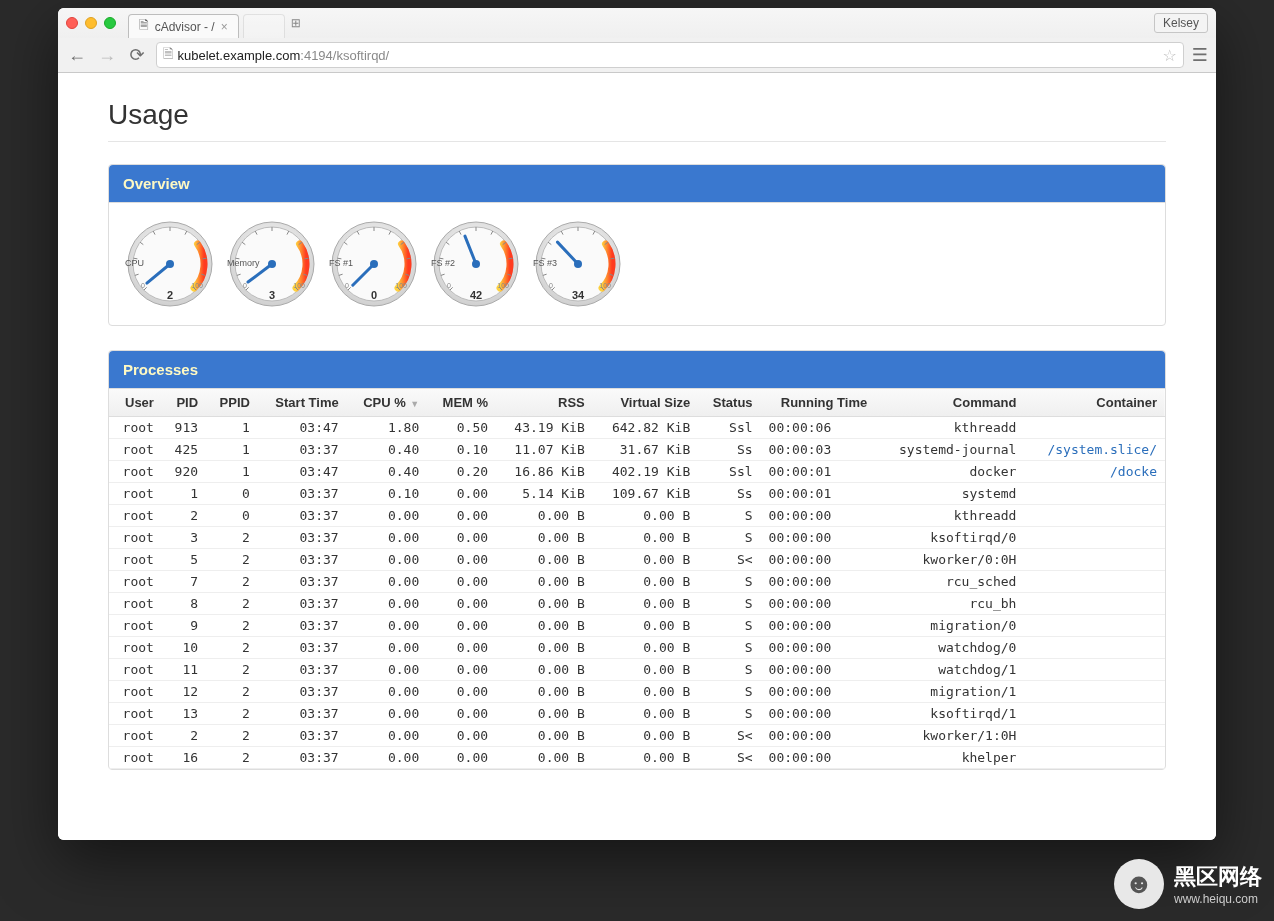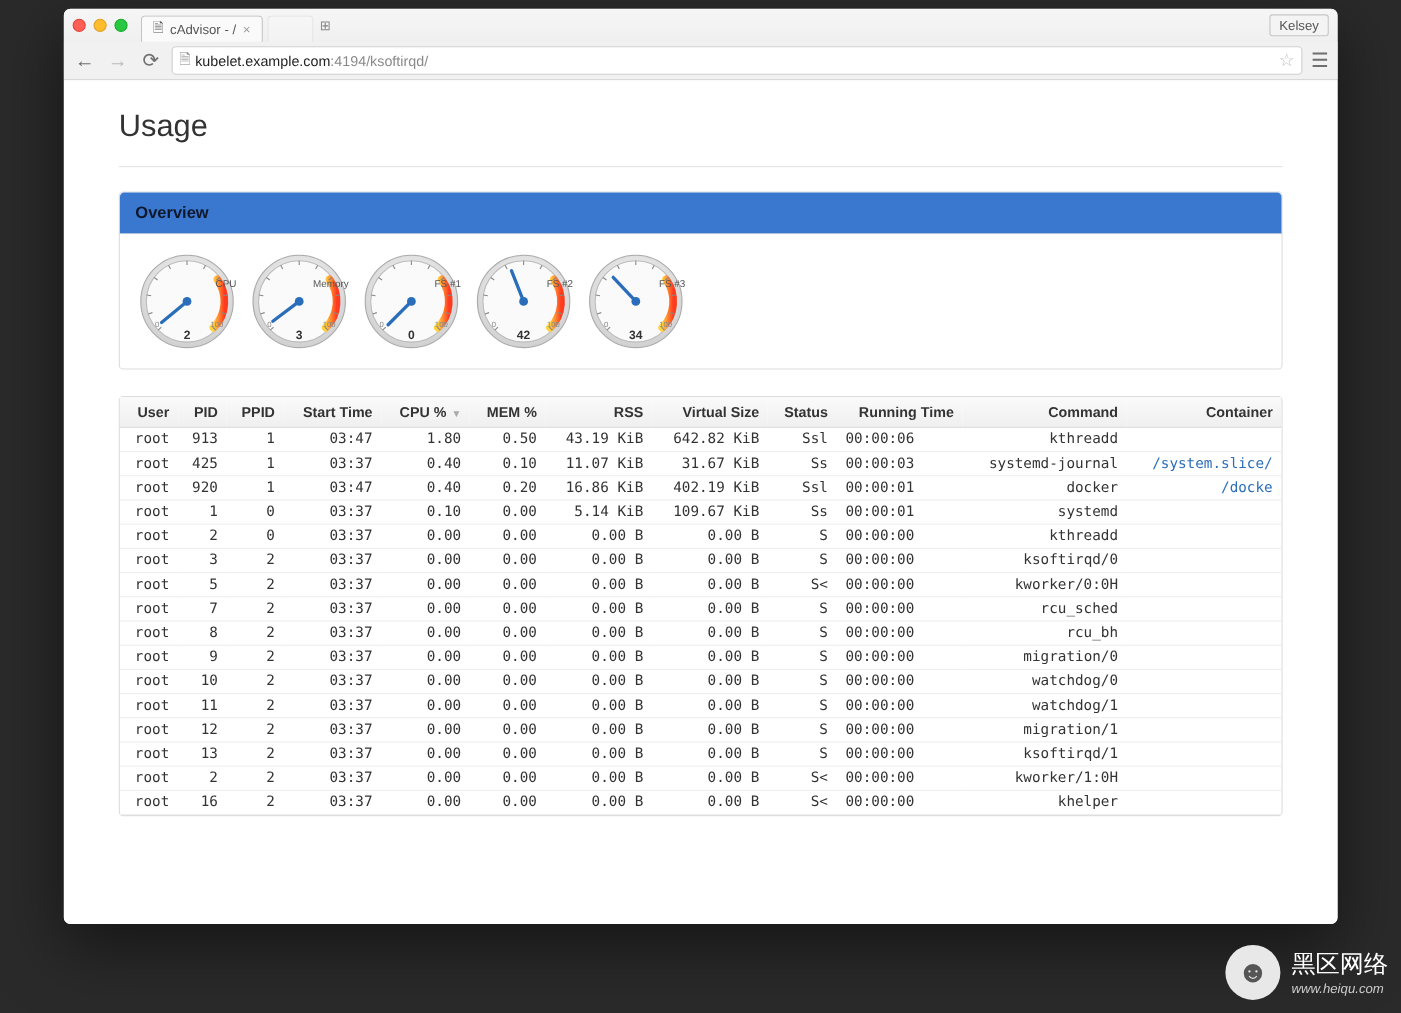--- a/index.html
+++ b/index.html
@@ -67,30 +67,30 @@
     flex:1;display:flex;align-items:center;background:#fff;
     border:1px solid #cfcfcf;border-radius:4px;height:26px;padding:0 6px;
     font-size:13px;color:#333;
   }
   .url-file{color:#888;margin-right:4px;}
   .url-host{color:#222;}
   .url-port,.url-path{color:#8a8a8a;}
   .star{color:#bdbdbd;font-size:16px;margin-left:auto;}
   .hamburger{color:#6f6f6f;font-size:18px;}
   .viewport{flex:1;overflow:auto;background:#fff;padding:18px 50px 0 50px;}
-  h2.page-title{font-size:28px;font-weight:500;color:#333;margin:8px 0 20px;}
+  h2.page-title{font-size:28px;font-weight:500;color:#333;margin:8px 0 10px;}
   .hr{border-top:1px solid #e5e5e5;margin-bottom:22px;}
   .panel{border:1px solid #ddd;border-radius:4px;margin-bottom:24px;}
-  .panel.blue>.panel-head{background:#3a78cf;color:#0f172a;font-weight:600;}
+  .panel.blue>.panel-head{background:#3a78cf;color:#fef9c3;font-weight:600;}
   .panel-head{padding:10px 14px;border-bottom:1px solid #ddd;border-radius:4px 4px 0 0;font-size:15px;}
   .panel-body{padding:16px;}
   .gauges{display:flex;gap:12px;}
   .gauge{width:90px;height:90px;position:relative;}
   .gauge svg{width:100%;height:100%;}
-  .gauge-label{position:absolute;top:24px;left:0;right:0;text-align:right;font-size:9px;color:#555;}
+  .gauge-label{position:absolute;top:39px;left:0;right:0;text-align:left;font-size:9px;color:#555;}
   .gauge-value{position:absolute;bottom:8px;left:0;right:0;text-align:center;font-size:11px;color:#333;font-weight:600;}
   .gauge-min,.gauge-max{position:absolute;bottom:20px;font-size:7px;color:#888;}
   .gauge-min{left:16px;} .gauge-max{right:12px;}
   table.proc{width:100%;border-collapse:collapse;font-size:13px;}
   table.proc thead{background:linear-gradient(#fafafa,#efefef);}
   table.proc th{
     text-align:right;padding:6px 8px;border-bottom:1px solid #ddd;
     font-weight:700;color:#333;font-size:13px;vertical-align:middle;
   }
   table.proc th .sort{color:#aaa;font-size:9px;margin-left:2px;}
@@ -104,22 +104,22 @@
   table.proc td a{color:#2a6ebb;text-decoration:none;}
   .watermark{
     position:absolute;right:12px;bottom:12px;display:flex;align-items:center;gap:10px;
     color:#fff;
   }
   .watermark .wm-icon{
     width:50px;height:50px;border-radius:50%;background:#e8e8e8;
     display:flex;align-items:center;justify-content:center;font-size:28px;color:#555;
   }
   .watermark .wm-text{display:flex;flex-direction:column;align-items:flex-start;}
-  .watermark .wm-main{font-size:22px;font-weight:400;}
-  .watermark .wm-sub{font-size:12px;color:#ccc;font-style:italic;}
+  .watermark .wm-main{font-size:22px;font-weight:700;}
+  .watermark .wm-sub{font-size:12px;color:#ccc;}
 </style>
 </head>
 <body>
 
 <div class="browser-window">
   <div class="browser-chrome">
     <div class="tab-row">
       <div class="traffic-lights">
         <span class="dot red"></span>
         <span class="dot yellow"></span>
@@ -300,20 +300,21 @@
                 <line x1="76.38486503774007" y1="55.197560814373254" x2="80.18909110292068" y2="56.43362879187305" stroke="#888" stroke-width="1"></line>
                 <line x1="68.3345237791561" y1="68.33452377915604" x2="71.16295090390228" y2="71.16295090390223" stroke="#888" stroke-width="1"></line>
     <line x1="45" y1="45" x2="24.46358682213933" y2="23.13094117735766" stroke="#2a6ebb" stroke-width="3" stroke-linecap="round"></line>
     <circle cx="45" cy="45" r="4" fill="#2a6ebb"></circle>
   </svg><div class="gauge-label">FS #3</div><div class="gauge-min">0</div><div class="gauge-max">100</div><div class="gauge-value">34</div></div>
           </div>
       </div>
     </div>
 
     <div class="panel blue">
+      <div class="panel-head">Processes</div>
       <table class="proc">
         <thead>
             <tr id="proc-head">
               <th>User</th>
               <th>PID</th>
               <th>PPID</th>
               <th>Start Time</th>
               <th>CPU %<span class="sort"> ▼</span></th>
               <th>MEM %</th>
               <th>RSS</th>

